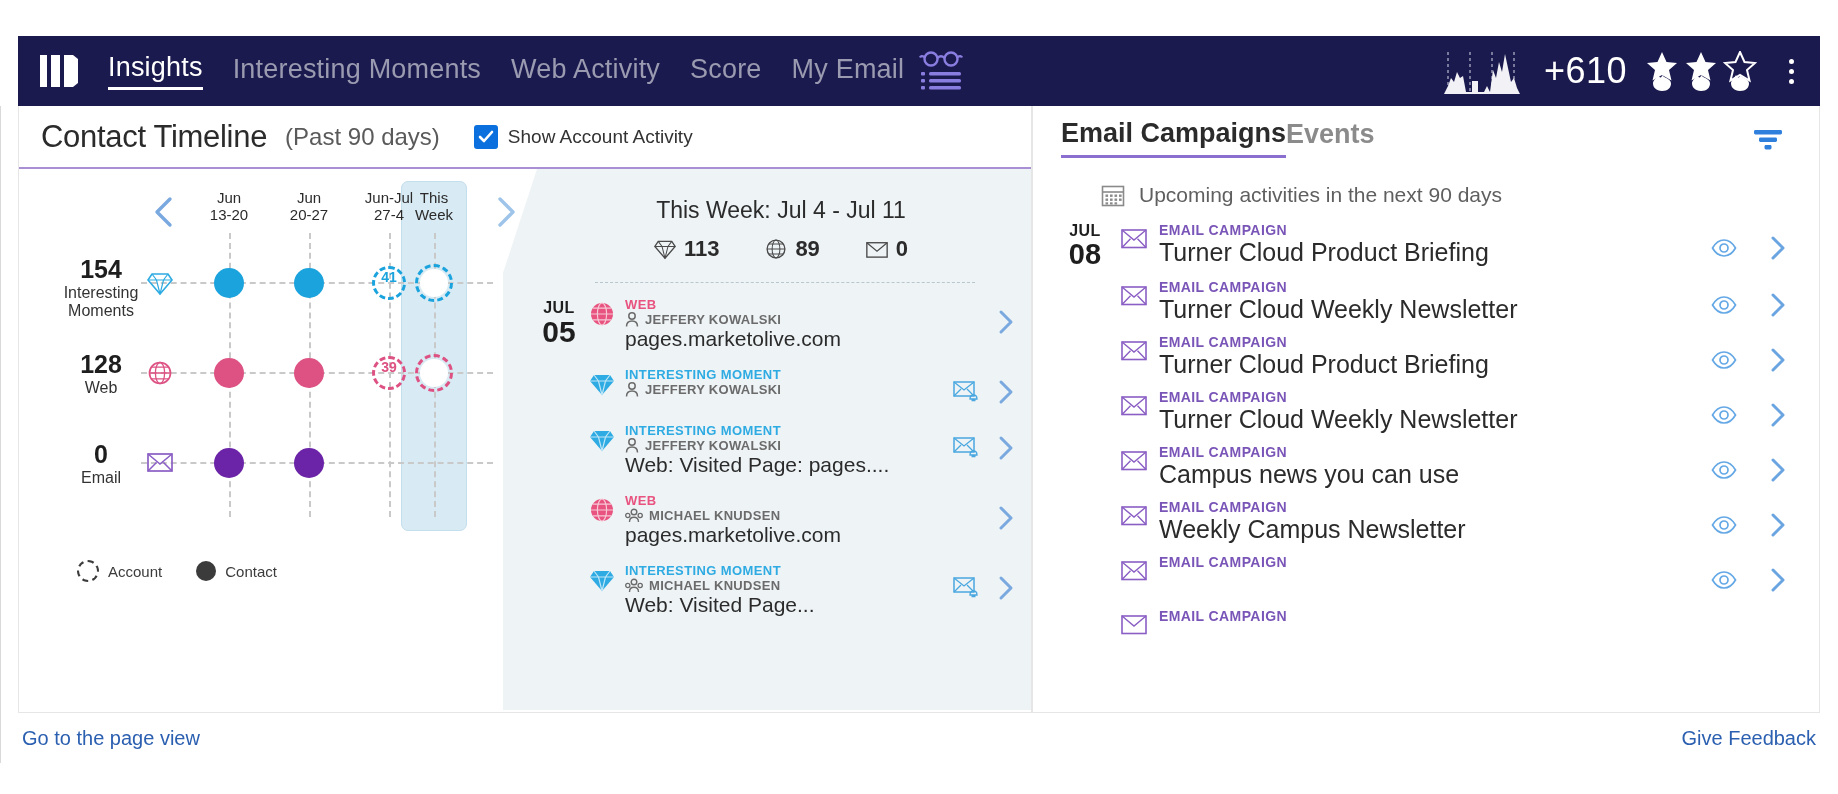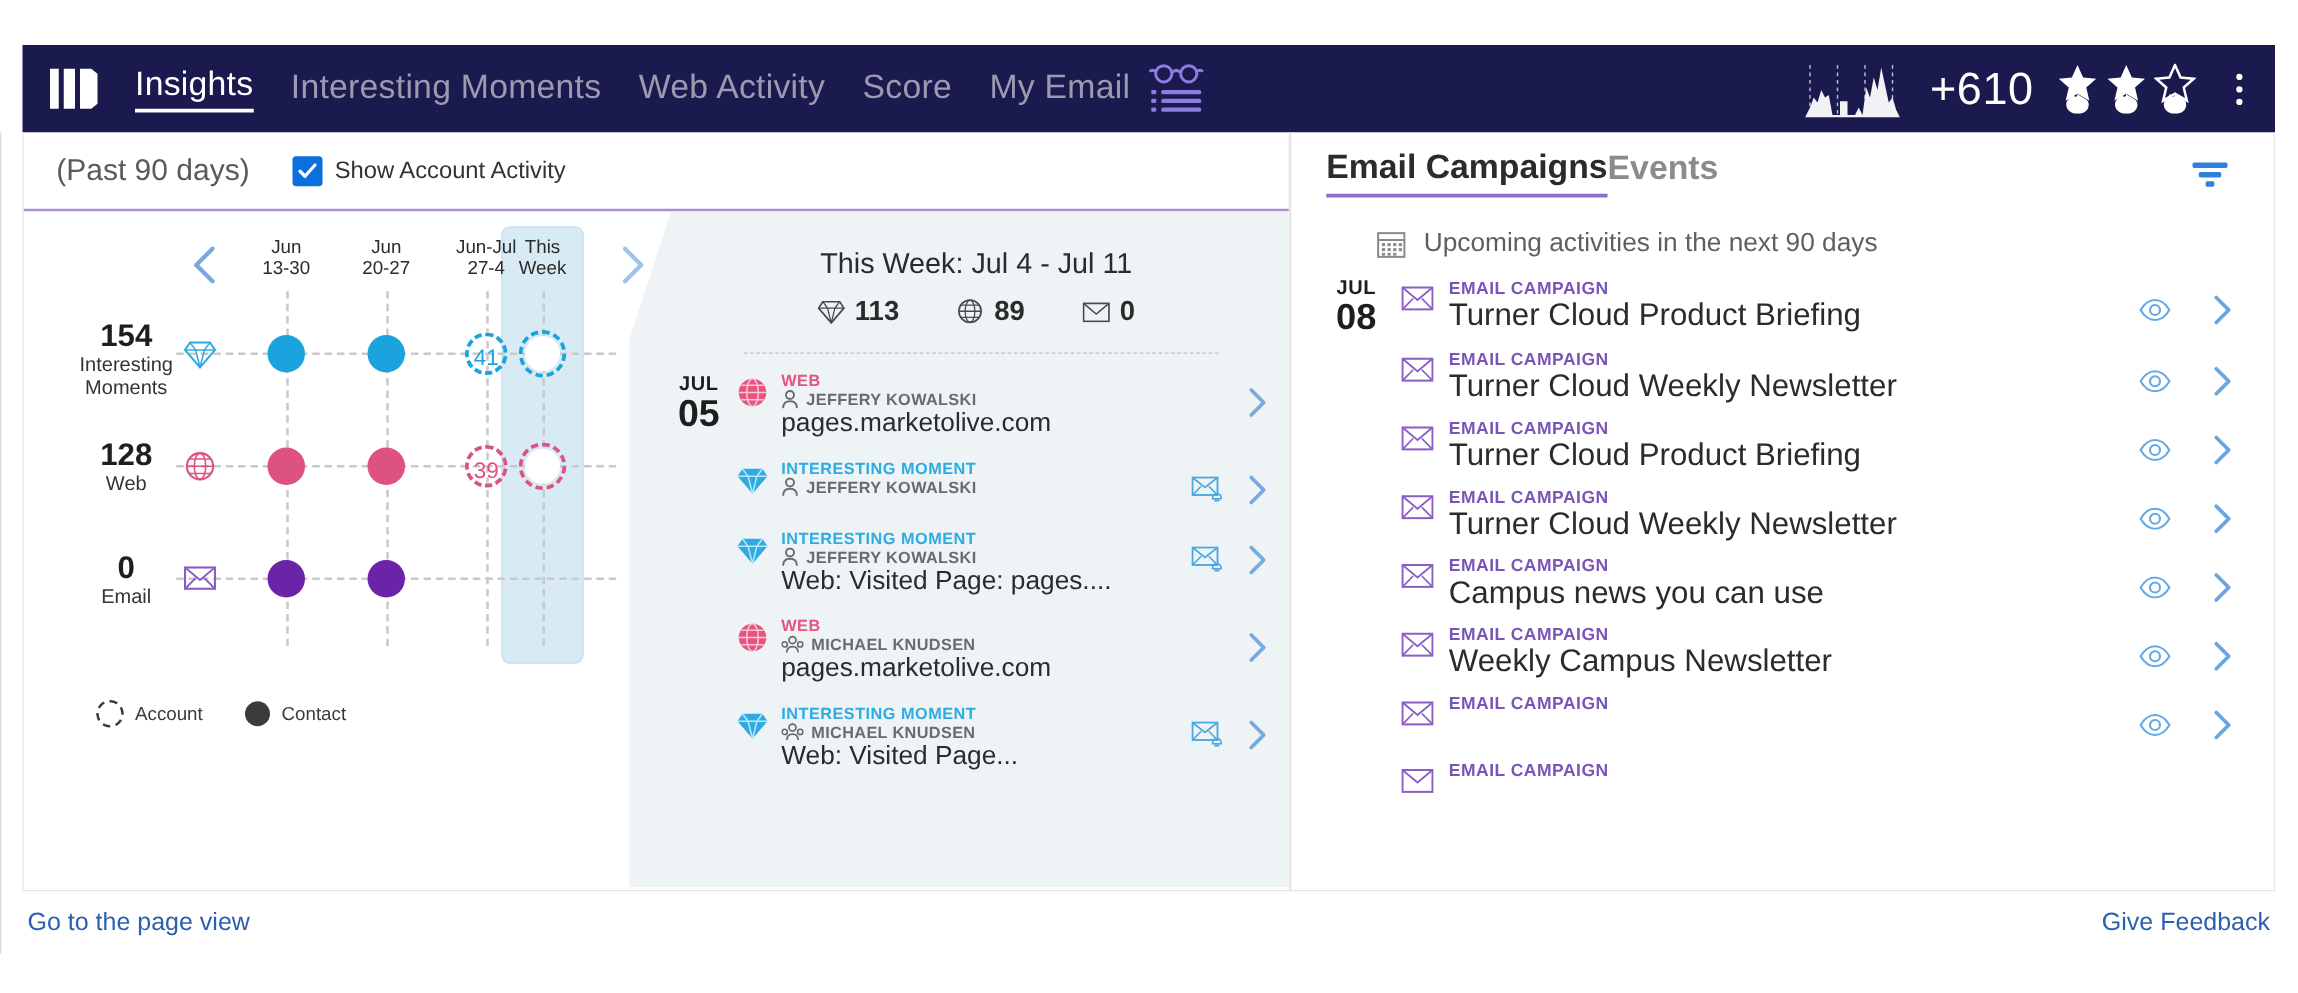--- a/index.html
+++ b/index.html
@@ -84,22 +84,22 @@
     position:absolute; left:30px; width:104px; text-align:center;
   }
   .row-num { font-size:25px; font-weight:bold; color:#1e1e1e; }
   .row-cap { font-size:16px; color:#333; line-height:1.15; }
   .row-icon { position:absolute; left:128px; width:26px; height:26px; }
   .dot {
     position:absolute; width:30px; height:30px; border-radius:50%;
   }
   .dot.hollow {
     background:transparent; width:34px; height:34px;
-    border:3px dashed currentColor; display:flex; align-items:flex-end;
-    justify-content:center; font-size:18px; font-weight:normal;
+    border:3px dashed currentColor; display:flex; align-items:flex-start;
+    justify-content:center; font-size:14px; font-weight:bold;
   }
   .dot.ring {
     width:38px; height:38px; border:3px dashed currentColor; background:transparent;
     display:flex; align-items:center; justify-content:center;
   }
   .dot.ring span {
     width:28px; height:28px; border-radius:50%; background:currentColor;
     color:#fff; display:flex; align-items:center; justify-content:center;
     font-size:13px; font-weight:bold;
   }
@@ -233,20 +233,21 @@
       <div class="kebab">
           <i></i>
           <i></i>
           <i></i>
         </div>
     </div>
   </div>
 
   <div class="left-card">
     <div class="card-head">
+      <div class="card-title">Contact Timeline</div>
       <div class="card-sub">(Past 90 days)</div>
       <div class="chk-wrap">
         <div class="chk">
           <svg viewBox="0 0 16 16">
               <path d="M2 8 L6 12 L14 3" fill="none" stroke="#fff" stroke-width="2.6" stroke-linecap="round" stroke-linejoin="round"></path>
             </svg>
         </div>
         <div class="chk-label">Show Account Activity</div>
       </div>
     </div>
@@ -264,21 +265,21 @@
             </svg>
         </div>
         <div class="wk-nav" style="left:472px; top:26px;">
           <svg width="30" height="34" viewBox="0 0 30 34">
               <path d="M9 4 L22 17 L9 30" fill="none" stroke="#9ec4ea" stroke-width="3.4" stroke-linecap="round" stroke-linejoin="round"></path>
             </svg>
         </div>
 
         <div class="wk-label" style="left:172px; top:20px;">
           <span>Jun</span><br>
-          <span>13-30</span>
+          <span>13-20</span>
         </div>
         <div class="wk-label" style="left:252px; top:20px;">
           <span>Jun</span><br>
           <span>20-27</span>
         </div>
         <div class="wk-label" style="left:332px; top:20px;">
           <span>Jun-Jul</span><br>
           <span>27-4</span>
         </div>
         <div class="wk-label" style="left:377px; top:20px;">

